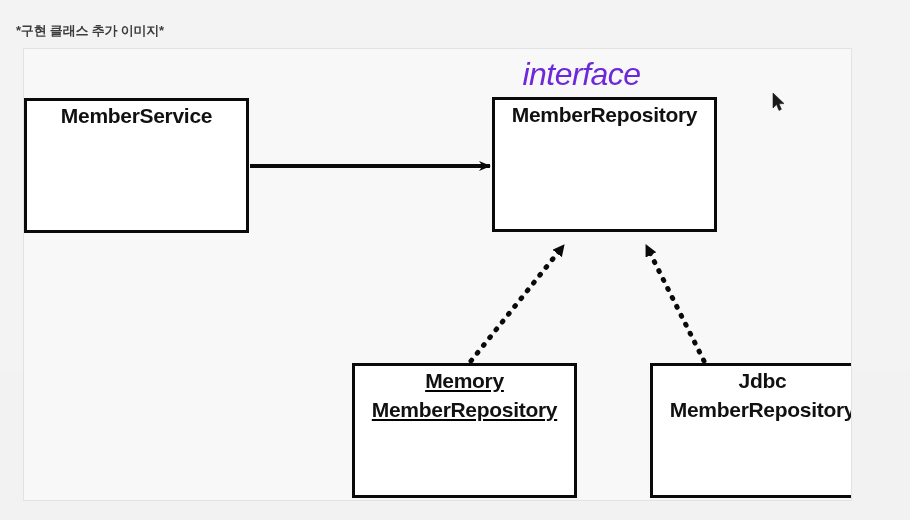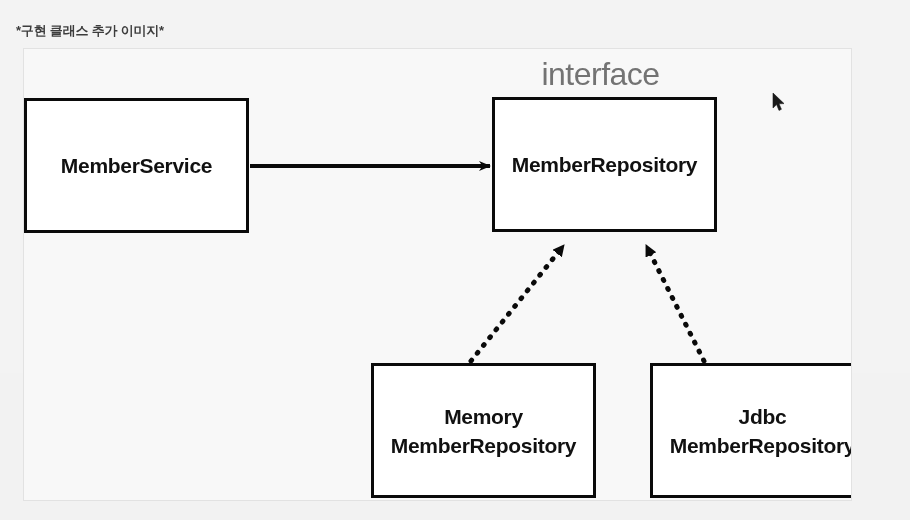--- a/index.html
+++ b/index.html
@@ -36,50 +36,51 @@
     border: 1px solid #e2e2e2;
     overflow: hidden;
   }
 
   
   .uml-box {
     position: absolute;
     background: #ffffff;
     border: 3px solid #0a0a0a;
     display: flex;
-    align-items: center;
+    align-items: flex-start;
     justify-content: center;
     text-align: center;
   }
   .uml-box .box-label {
     font-size: 21px;
     font-weight: bold;
     color: #111111;
     line-height: 29px;
     letter-spacing: -0.3px;
     white-space: pre-line;
   }
 
   
   #box-member-service      { left: 0px;   top: 49px;  width: 225px; height: 135px; }
   #box-member-repository   { left: 468px; top: 48px;  width: 225px; height: 135px; }
-  #box-memory-repository   { left: 347px; top: 314px; width: 225px; height: 135px; }
+  #box-memory-repository   { left: 328px; top: 314px; width: 225px; height: 135px; text-decoration: underline; }
   #box-jdbc-repository     { left: 626px; top: 314px; width: 225px; height: 135px; }
 
   
   .interface-label {
     position: absolute;
-    left: 464px; top: 7px;
+    left: 445px; top: 7px;
     width: 225px;
     text-align: center;
     font-size: 32px;
     font-weight: normal;
-    color: #737373;
+    color: #6d28d9;
     line-height: 36px;
     letter-spacing: -0.5px;
+    font-style: italic;
   }
 
   
   .connectors {
     position: absolute;
     left: 0; top: 0;
     width: 829px; height: 453px;
     pointer-events: none;
   }
 

